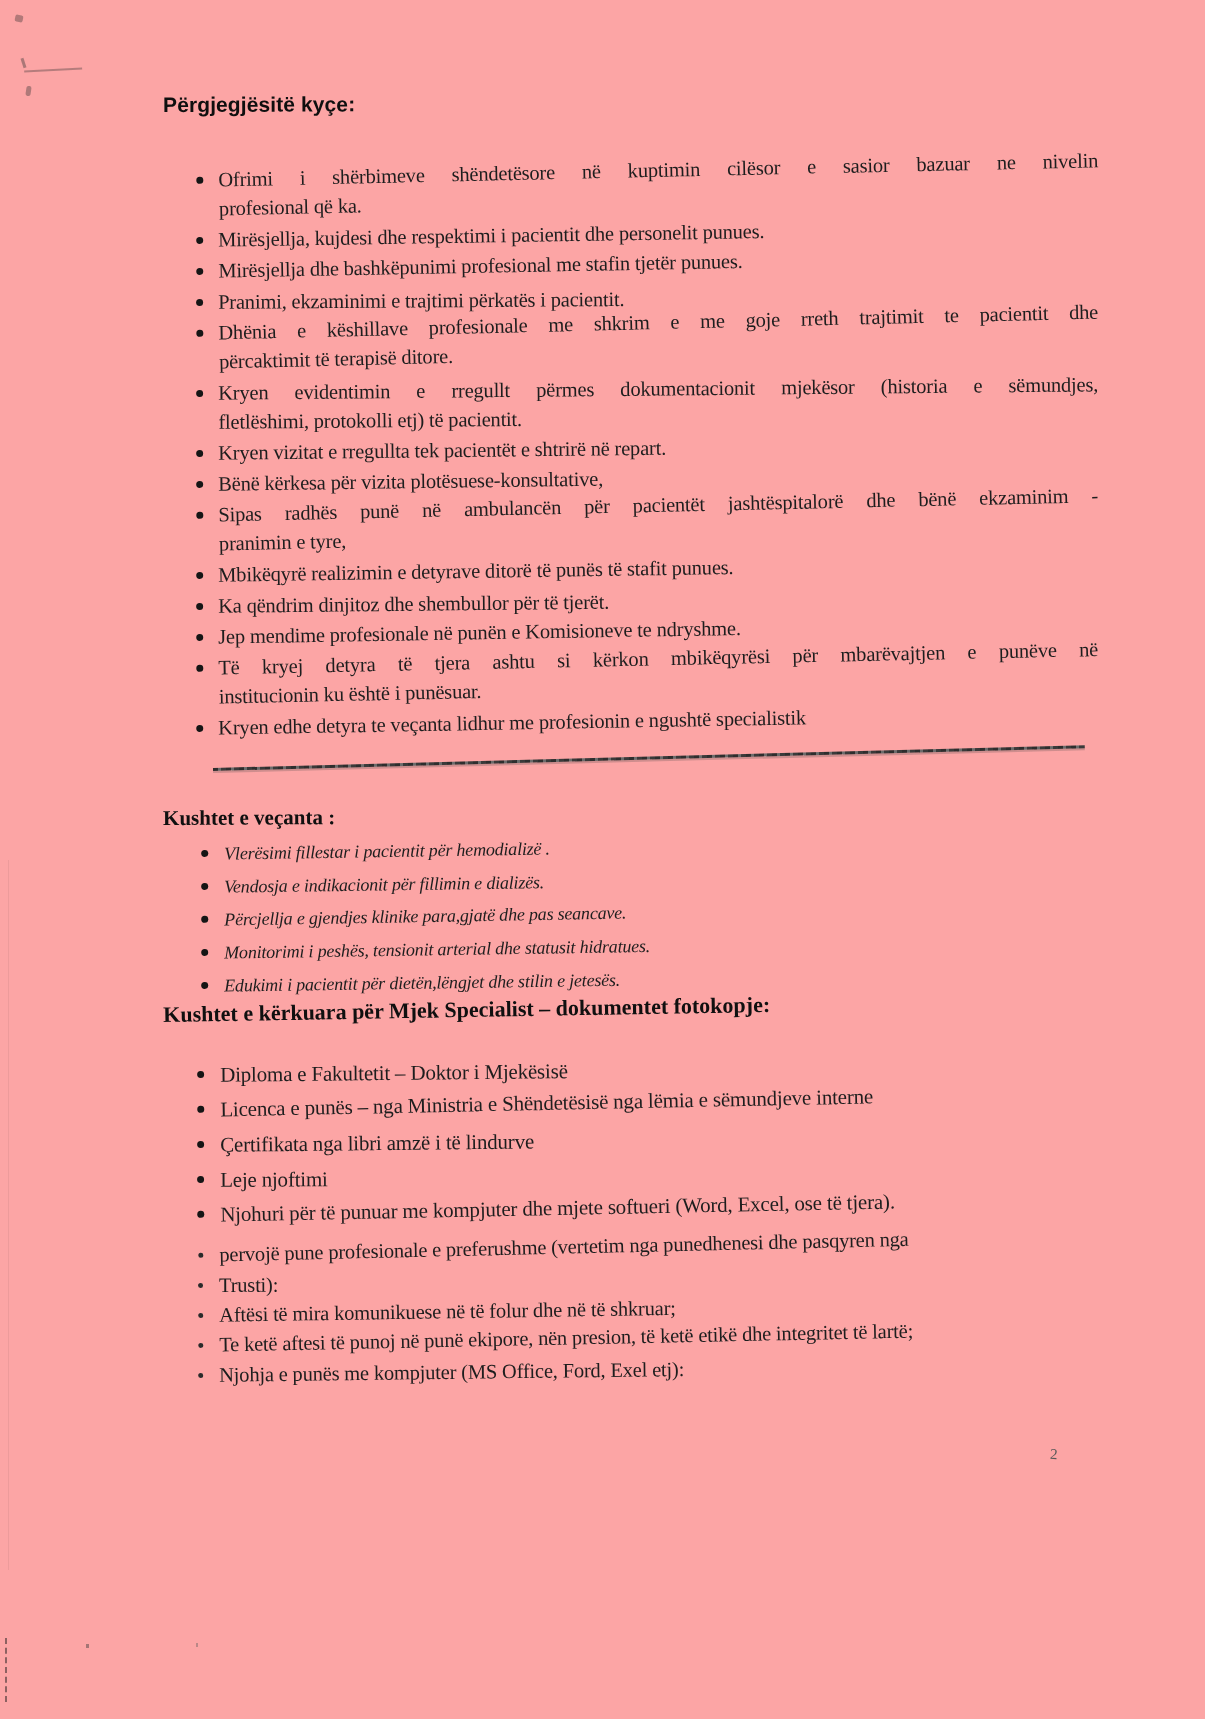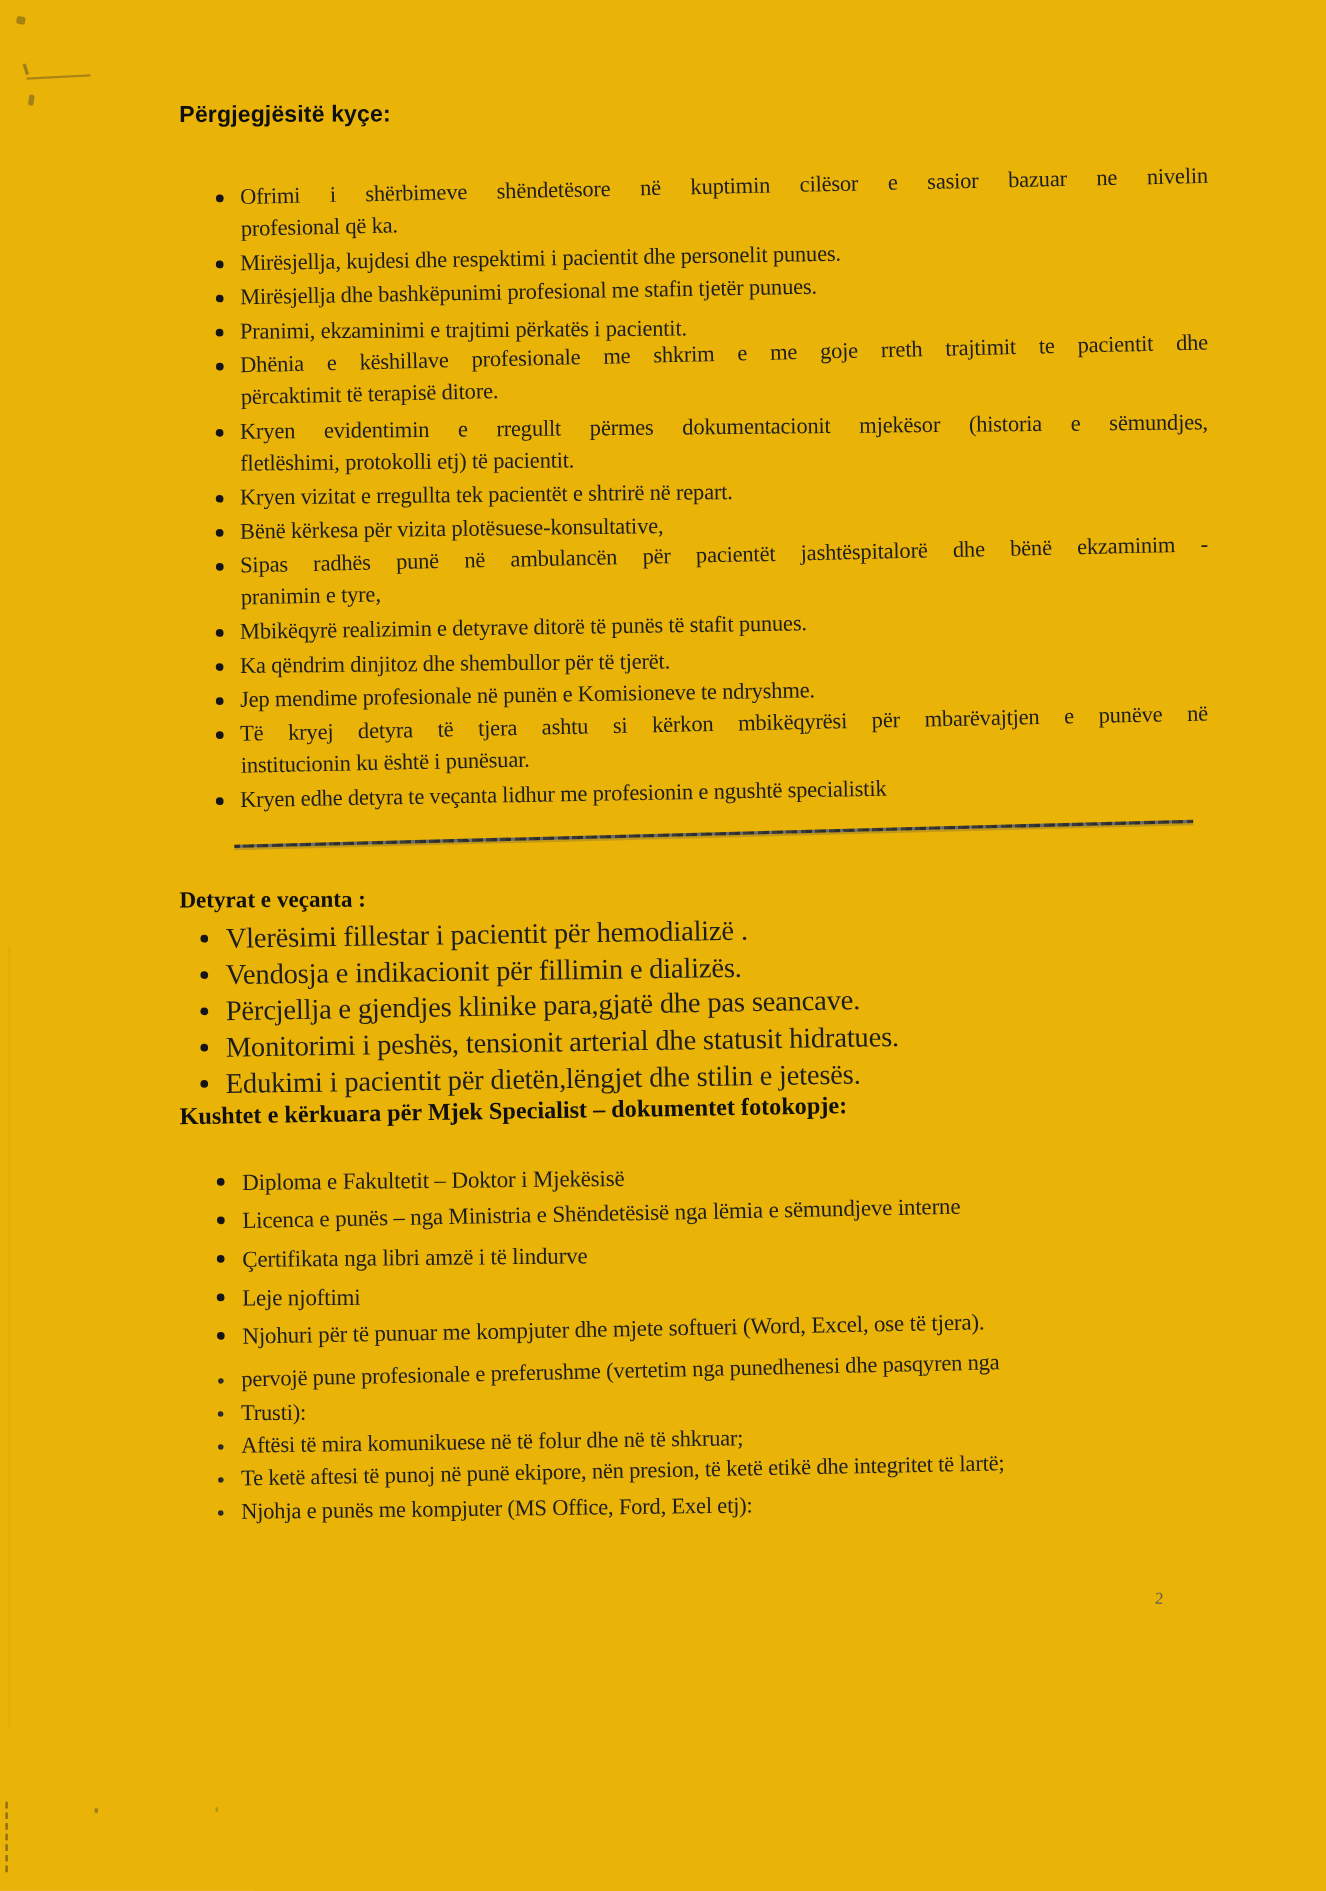--- a/index.html
+++ b/index.html
@@ -1,20 +1,20 @@
 <!DOCTYPE html>
 <html><head>
 <meta charset="utf-8">
 <style>
   html,body{margin:0;padding:0;background:#e8e8e8;}
   .page{
     position:relative;
     width:1205px;height:1719px;
     margin:0 auto;
-    background:#eab308;
+    background:#fca5a5;
     font-family:"Liberation Serif", serif;
     color:#1e1e1e;
     overflow:hidden;
   }
   
   .h1{
     position:absolute;left:163px;top:93px;
     font-family:"Liberation Sans", sans-serif;
     font-weight:700;font-size:21px;letter-spacing:.1px;color:#0f0f0f;
     transform:rotate(-0.2deg);transform-origin:0 0;
@@ -34,21 +34,21 @@
   ul{list-style:none;margin:0;padding:0;position:absolute;}
   li{position:relative;transform-origin:0 0;}
   .ln{display:block;white-space:nowrap;letter-spacing:-0.2px;}
   .j{white-space:normal;text-align:justify;text-align-last:justify;}
   li::before{
     content:"";position:absolute;border-radius:50%;background:#151515;
   }
   .l1{left:193px;top:166px;width:905px;font-size:20.5px;line-height:29px;}
   .l1 li{padding-left:25px;margin-bottom:2px;width:880px;}
   .l1 li::before{left:3px;top:11px;width:7px;height:7px;}
-  .l2{left:178px;top:840px;width:830px;font-size:26px;line-height:28px;}
+  .l2{left:197px;top:840px;width:830px;font-size:18px;line-height:28px;font-style:italic;}
   .l2 li{padding-left:27px;margin-bottom:5px;}
   .l2 li::before{left:4px;top:10px;width:7px;height:7px;}
   .l3{left:193px;top:1061px;width:900px;font-size:21px;line-height:29px;}
   .l3 li{padding-left:27px;margin-bottom:6px;}
   .l3 li::before{left:4px;top:10px;width:7px;height:7px;}
   .l4{left:195px;top:1241px;width:960px;font-size:20.5px;line-height:29px;}
   .l4 li{padding-left:24px;margin-bottom:1px;}
   .l4 li::before{left:3px;top:12px;width:5px;height:5px;background:#2a2a2a;}
   
   .l1 li:nth-child(1){transform:rotate(-1.25deg);}
@@ -164,21 +164,21 @@
       <span class="ln j">Të kryej detyra të tjera ashtu si kërkon mbikëqyrësi për mbarëvajtjen e punëve në</span>
       <span class="ln">institucionin ku është i punësuar.</span>
     </li>
     <li>
       <span class="ln">Kryen edhe detyra te veçanta lidhur me profesionin e ngushtë specialistik</span>
     </li>
   </ul>
 
   <div class="divider"></div>
 
-  <div class="h2">Detyrat e veçanta :</div>
+  <div class="h2">Kushtet e veçanta :</div>
 
   <ul class="l2">
     <li>
       <span class="ln">Vlerësimi fillestar i pacientit për hemodializë .</span>
     </li>
     <li>
       <span class="ln">Vendosja e indikacionit për fillimin e dializës.</span>
     </li>
     <li>
       <span class="ln">Përcjellja e gjendjes klinike para,gjatë dhe pas seancave.</span>

